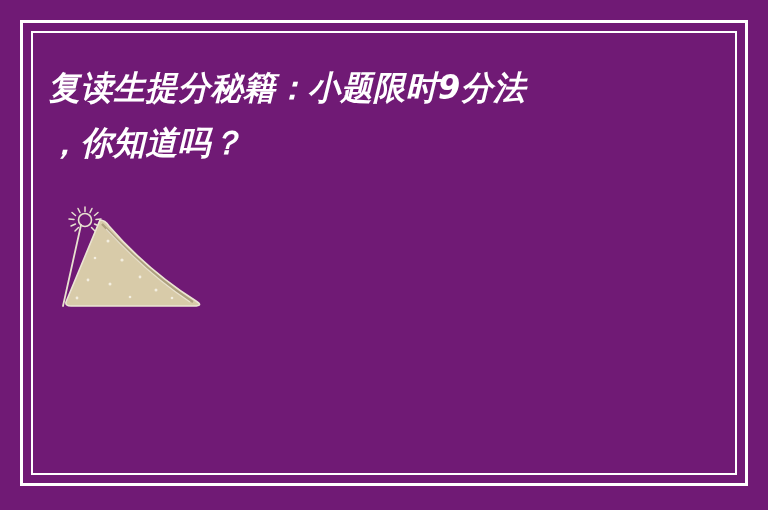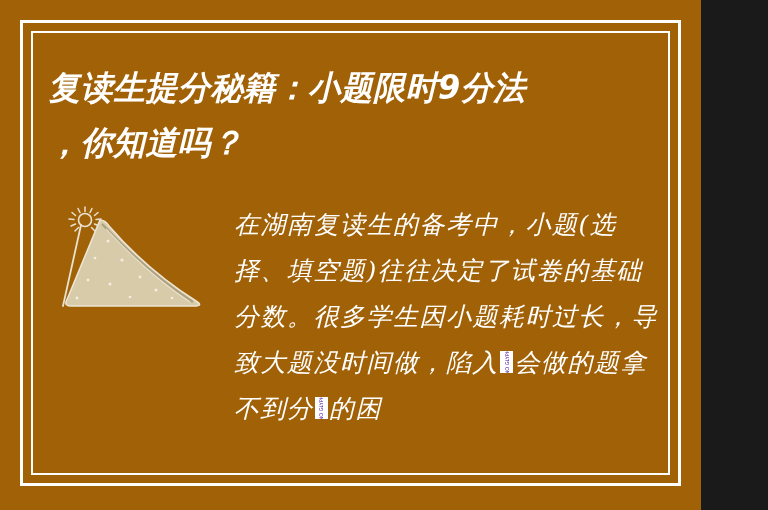--- a/index.html
+++ b/index.html
@@ -2,25 +2,25 @@
 <html><head>
 <meta charset="utf-8">
 <style>
   html, body {
     margin: 0;
     padding: 0;
     background: #1a1a1a;
   }
   #poster {
     position: relative;
-    width: 701px;
+    width: 768px;
     height: 510px;
     overflow: hidden;
     font-family: "DejaVu Sans", "Liberation Sans", sans-serif;
-    background: #a16207;
+    background: #701a75;
   }
 
   
   .frame-outer {
     position: absolute;
     left: 20px;
     top: 20px;
     right: 20px;
     bottom: 24px;
     border: 3px solid #ffffff;
@@ -150,15 +150,14 @@
         <circle cx="58" cy="86" r="1.5"></circle>
         <circle cx="88" cy="79" r="1.4"></circle>
         <circle cx="104" cy="92" r="1.5"></circle>
         <circle cx="78" cy="99" r="1.3"></circle>
         <circle cx="25" cy="100" r="1.4"></circle>
         <circle cx="120" cy="100" r="1.3"></circle>
       </g>
     </svg>
   </div>
 
-  <div class="body-copy"><span>在湖南复读生的备考中，小题(选择、填空题)往往决定了试卷的基础分数。很多学生因小题耗时过长，导致大题没时间做，陷入</span><span class="tofu"></span><span>会做的题拿不到分</span><span class="tofu"></span><span>的困</span></div>
 
 </div>
 
 </body></html>

